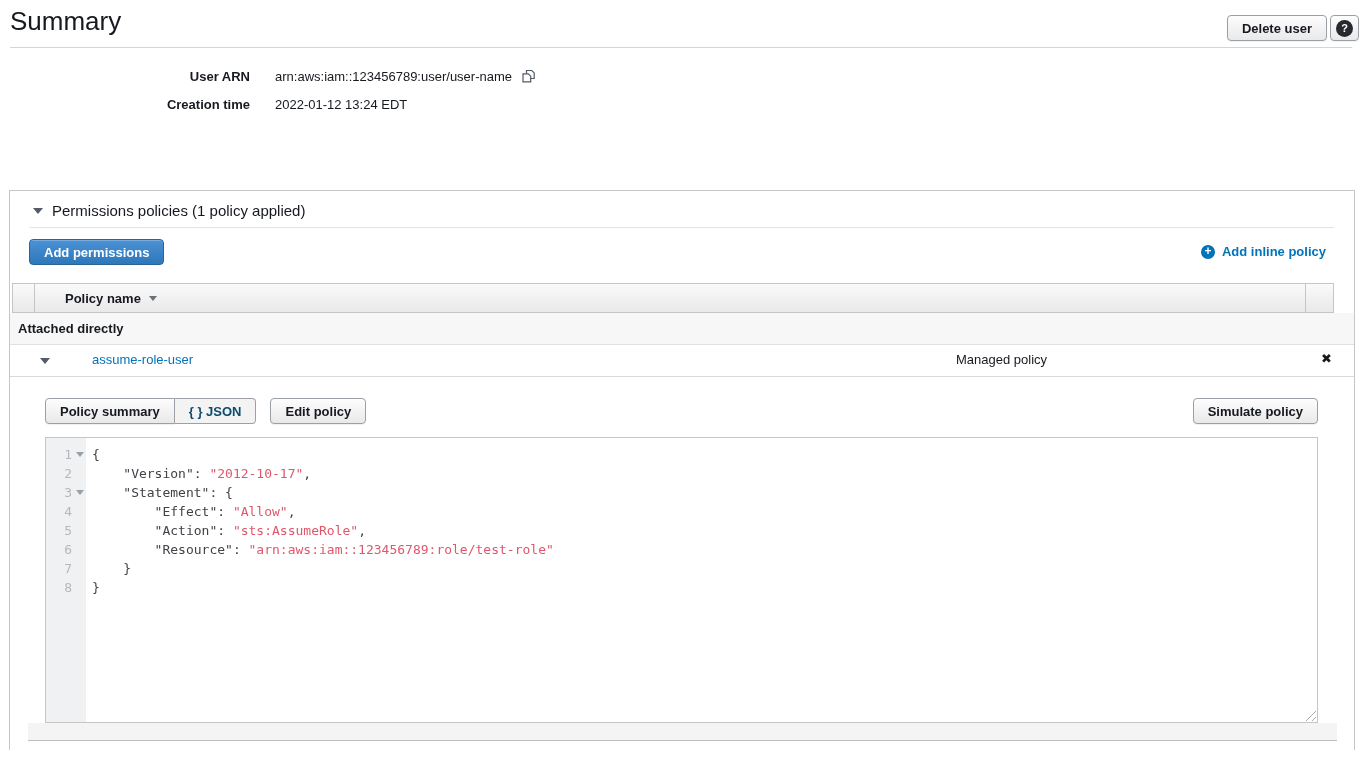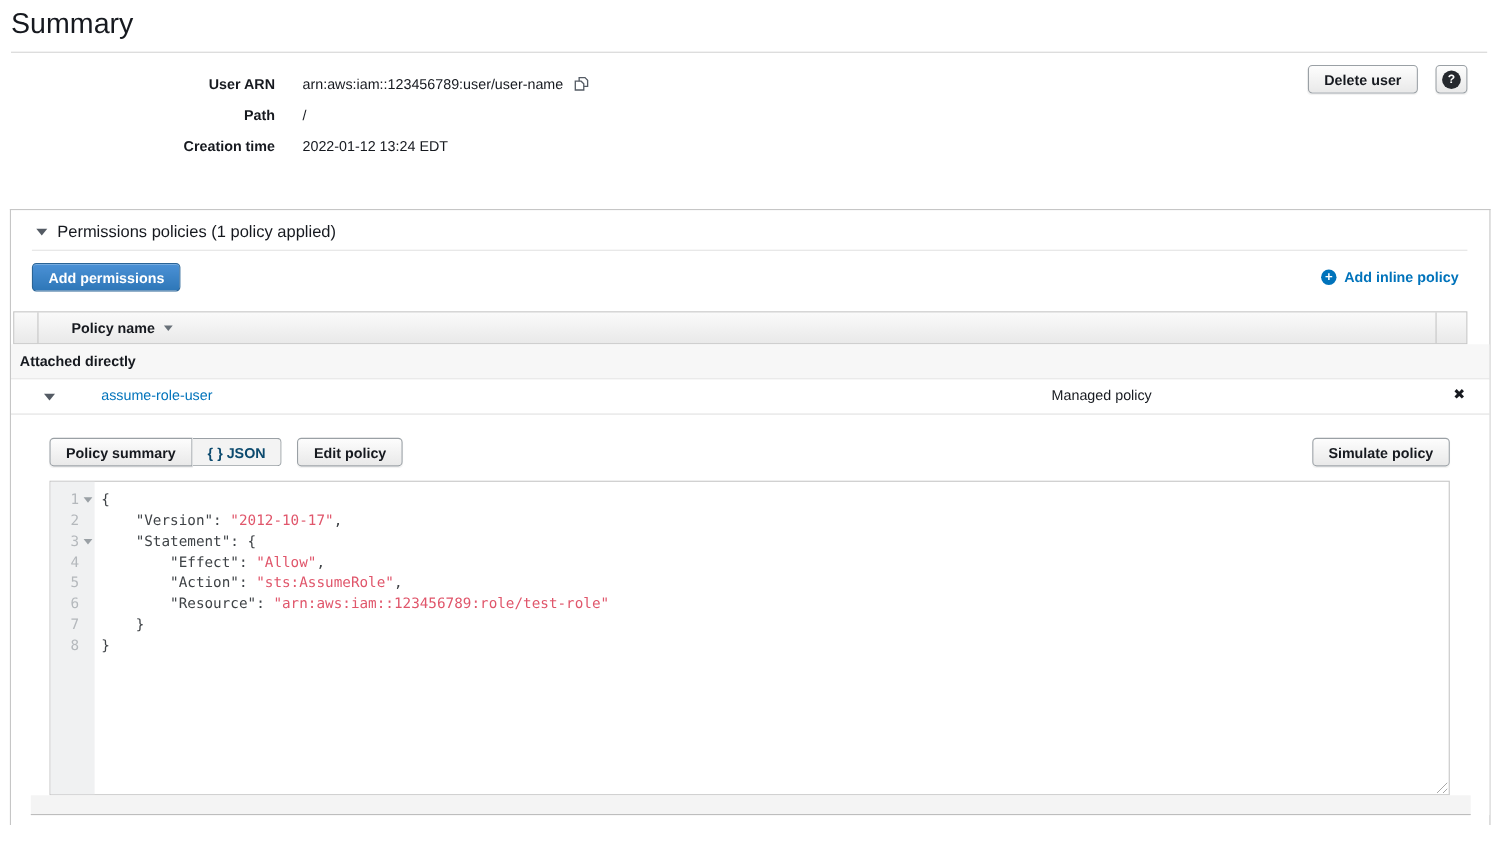--- a/index.html
+++ b/index.html
@@ -2,21 +2,21 @@
 <html style="--accent_orange: #e17000; --link_blue: #0073bb; --primary_button_blue: #2e77b8; --string_pink: #e0566b;"><head>
 <meta charset="utf-8">
 <style>
   * { margin:0; padding:0; box-sizing:border-box; }
   html,body { background:#fff; }
   body { font-family:"Liberation Sans","DejaVu Sans",sans-serif; font-size:13px; color:#16191f; }
   .app { position:relative; width:1362px; height:766px; background:#fff; overflow:hidden;padding-left:20px; }
 
   
   .page-title { position:absolute; left:10px; top:6px; font-size:26px; font-weight:500; color:#16191f; }
-  .header-actions { position:absolute; right:28px; top:15px; display:flex; gap:16px;margin-top:44px; }
+  .header-actions { position:absolute; right:3px; top:15px; display:flex; gap:3px; }
   .btn { display:inline-flex; align-items:center; justify-content:center;
          height:26px; padding:0 14px; border:1px solid #9aa0a5; border-radius:4px;
          background:linear-gradient(#fdfdfd,#e9e9e9); font-weight:bold; font-size:13px; color:#16191f;
          box-shadow:0 1px 1px rgba(0,0,0,.06); cursor:pointer; white-space:nowrap; }
   .btn-help { width:29px; padding:0; }
   .help-circle { display:inline-block; width:17px; height:17px; border-radius:50%; background:#26292e;
                  color:#fff; font-size:11px; font-weight:bold; line-height:17px; text-align:center; }
   .top-rule { position:absolute; top:47px; left:10px; right:10px; height:0; border-top:1px solid #d5d5d5; }
 
   
@@ -123,26 +123,20 @@
       <span class="field-label">User ARN</span>
       <span class="field-value">
         <span>arn:aws:iam::123456789:user/user-name</span>
         <button class="copy-btn">
           <svg width="15" height="16" viewBox="0 0 15 16">
             <path d="M5.5 10.5 L5.5 2.5 L10.8 2.5 L13.2 4.9 L13.2 10.5 Z" fill="none" stroke="#545b64" stroke-width="1.2"></path>
             <path d="M2 13.8 L2 5.8 L7.3 5.8 L9.7 8.2 L9.7 13.8 Z" fill="#ffffff" stroke="#545b64" stroke-width="1.2"></path>
           </svg>
         </button>
       </span>
-    </div>
-    <div class="field-row">
-      <span class="field-label">Path</span>
-      <span class="field-value">
-          <span>/</span>
-        </span>
     </div>
     <div class="field-row">
       <span class="field-label">Creation time</span>
       <span class="field-value">
           <span>2022-01-12 13:24 EDT</span>
         </span>
     </div>
   </div>
 
 

